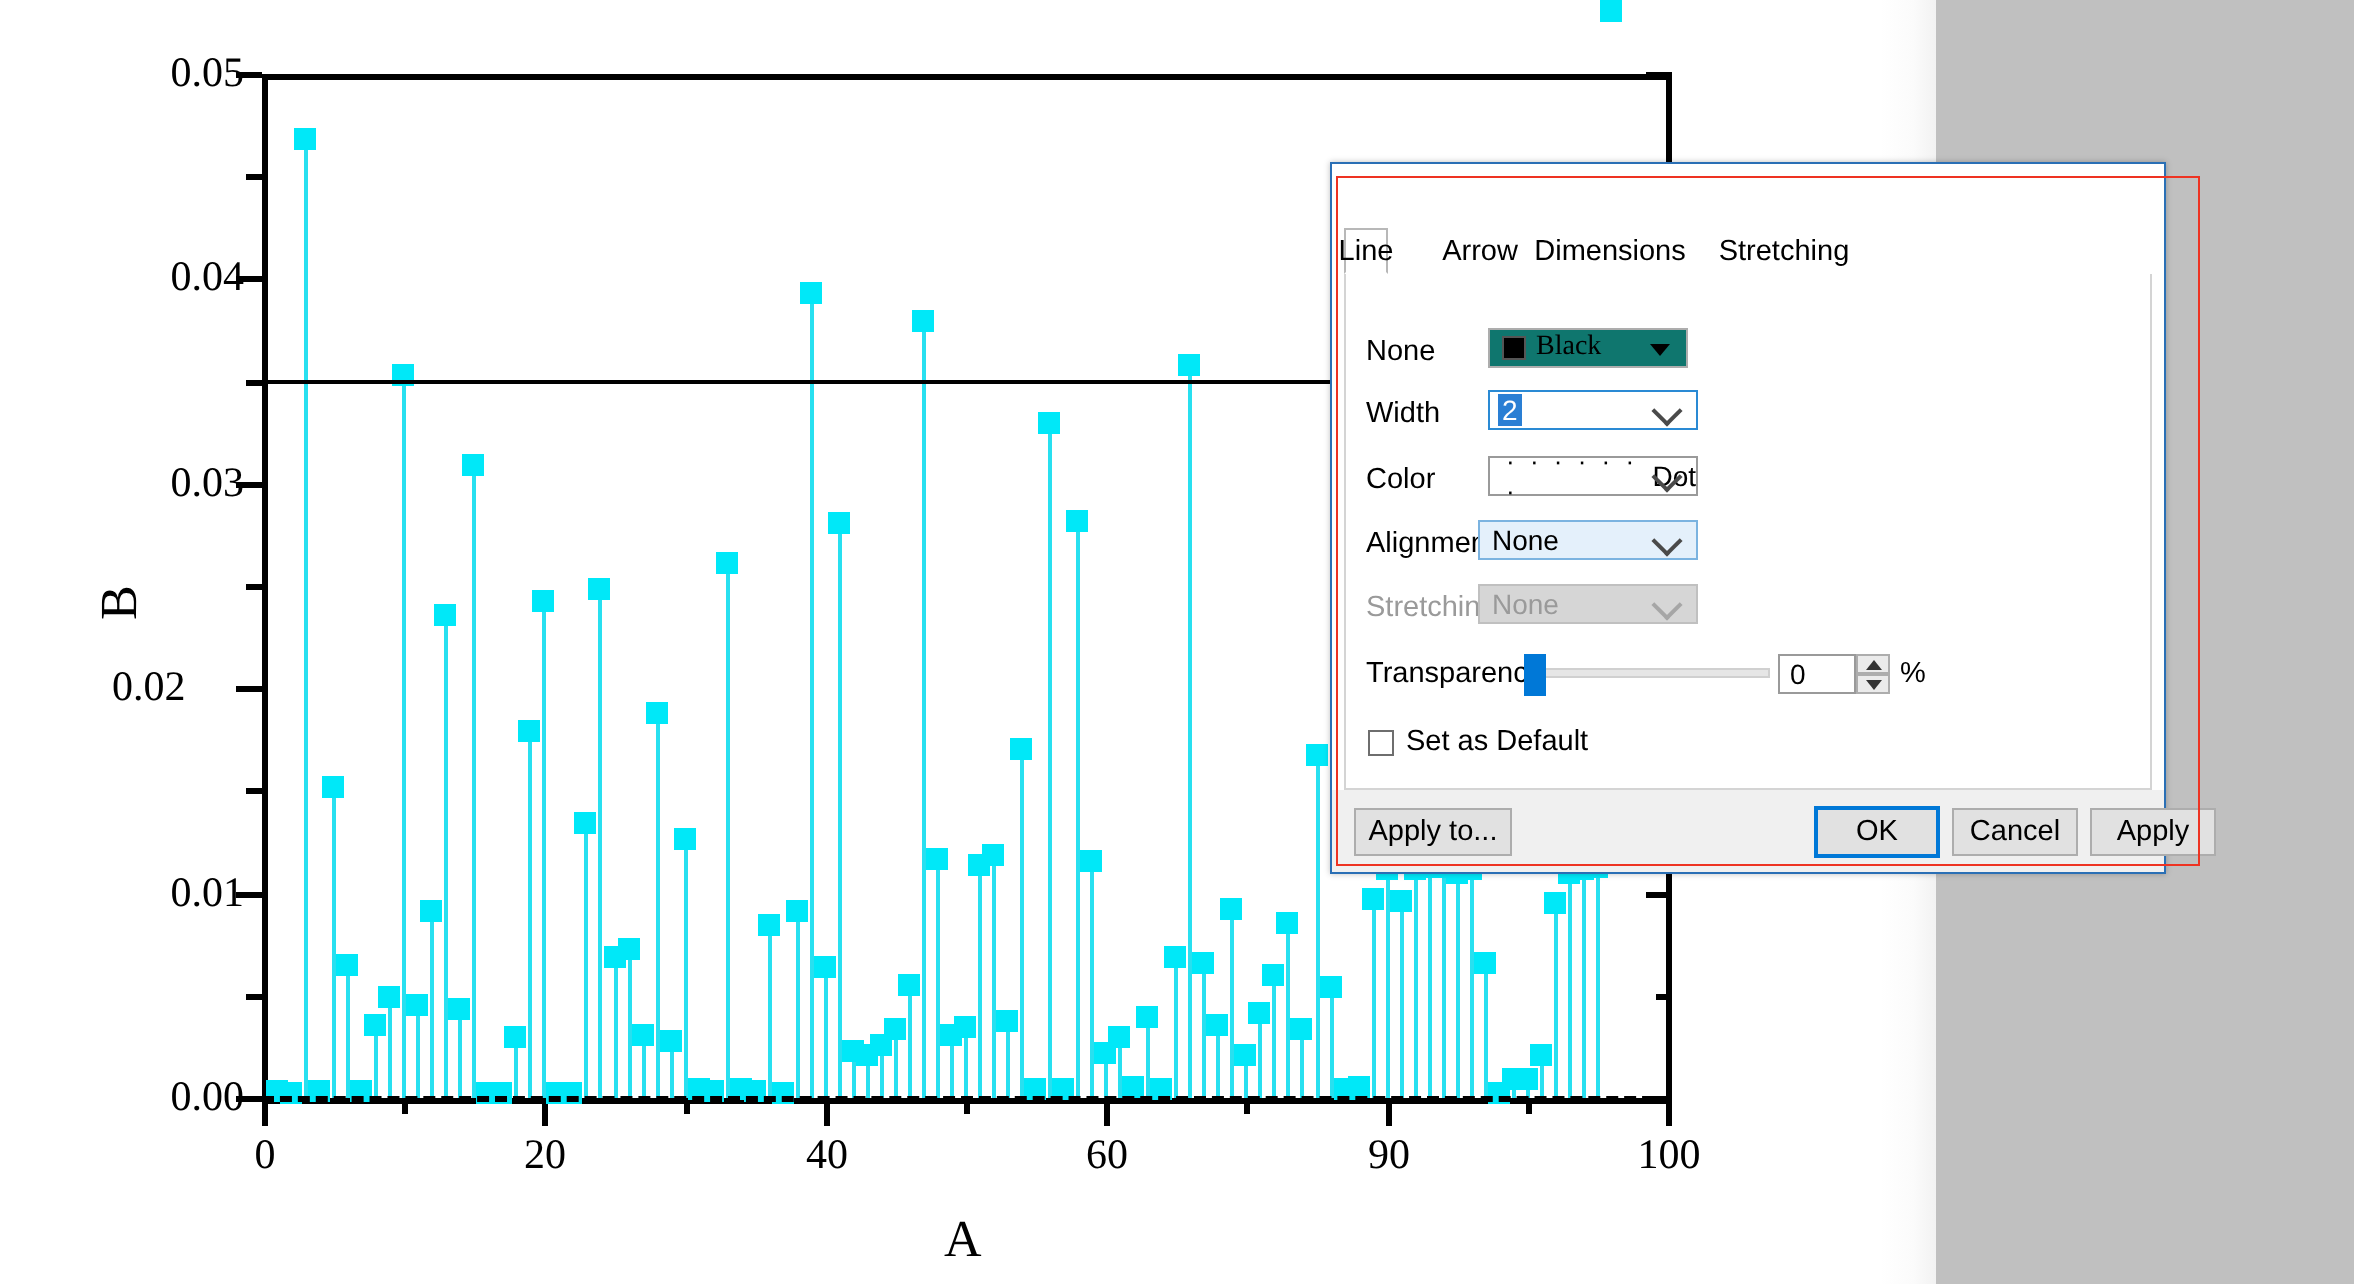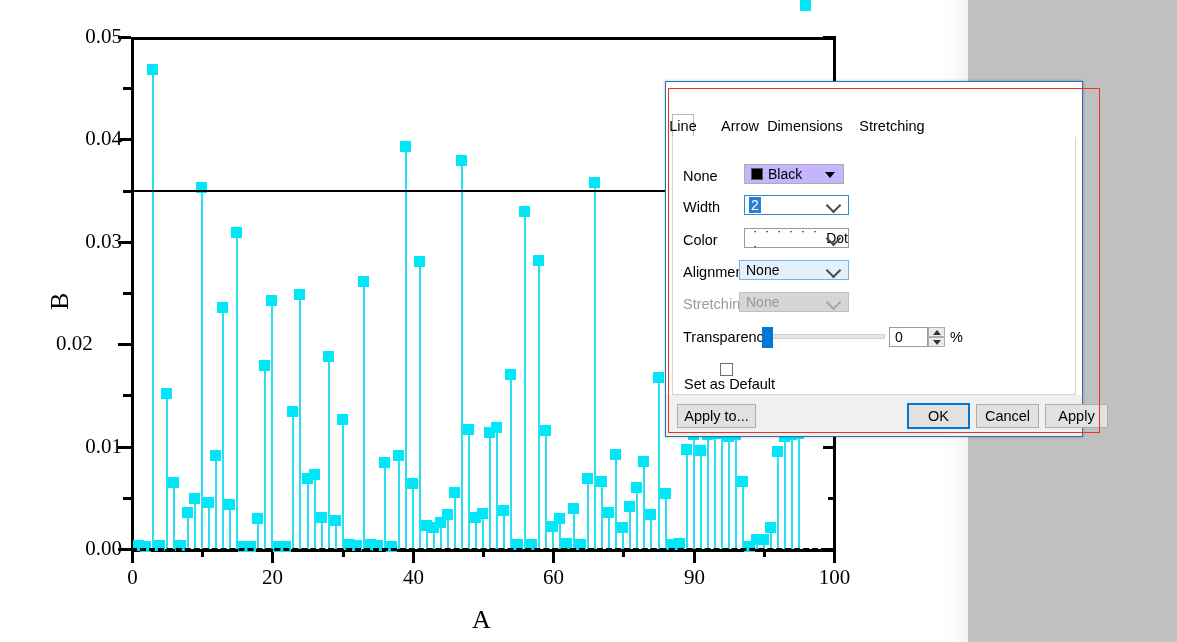--- a/index.html
+++ b/index.html
@@ -104,21 +104,21 @@
     position:absolute;font-size:14.5px;color:#000;
     font-family:"Liberation Sans", sans-serif;
   }
   .fld-label.dim{color:#9a9a9a;}
   .combo{
     position:absolute;height:20px;box-sizing:border-box;
     background:#ffffff;border:1px solid #9a9a9a;
     font-size:14px;color:#000;
     display:flex;align-items:center;
   }
-  .combo.gray{background:#c4b5fd;border:1px solid #adadad;}
+  .combo.gray{background:#0f766e;border:1px solid #adadad;font-family:Liberation Serif, serif;}
   .combo.focus{border:1px solid #2a8ad4;}
   .combo.blue{background:#e4f0fb;border:1px solid #7bb3e0;}
   .combo.disabled{background:#d6d6d6;border:1px solid #c0c0c0;color:#9a9a9a;}
   .combo .txt{padding-left:6px;}
   .combo .sel-txt{background:#2a7fd4;color:#ffffff;padding:0 2px;margin-left:4px;}
   .combo .arrow-solid{
     position:absolute;right:8px;top:7px;
     width:0;height:0;border-left:5px solid transparent;border-right:5px solid transparent;
     border-top:6px solid #000;
   }
@@ -148,21 +148,21 @@
     display:flex;align-items:center;padding-left:5px;
   }
   .spin-btn{
     position:absolute;width:17px;height:10px;background:#ebebeb;border:1px solid #adadad;
     box-sizing:border-box;display:flex;align-items:center;justify-content:center;
   }
   .spin-btn i{width:0;height:0;border-left:4px solid transparent;border-right:4px solid transparent;}
   .spin-btn.up i{border-bottom:5px solid #333;}
   .spin-btn.down i{border-top:5px solid #333;}
   .pct{position:absolute;font-size:14.5px;color:#000;}
-  .chk-row{position:absolute;display:flex;align-items:center;flex-direction:column;}
+  .chk-row{position:absolute;display:flex;align-items:center;}
   .chk-box{width:13px;height:13px;border:1px solid #6e6e6e;background:#fff;box-sizing:border-box;margin-right:6px;}
   .chk-label{font-size:14.5px;color:#000;}
   .dlg-footer{position:absolute;left:0;right:0;bottom:0;height:41px;background:#f0f0f0;}
   .btn{
     position:absolute;height:24px;background:#e1e1e1;border:1px solid #adadad;
     box-sizing:border-box;font-size:14.5px;color:#000;
     display:flex;align-items:center;justify-content:center;
     font-family:"Liberation Sans", sans-serif;
   }
   .btn.primary{background:#e1e1e1;border:2px solid #0078d7;}

